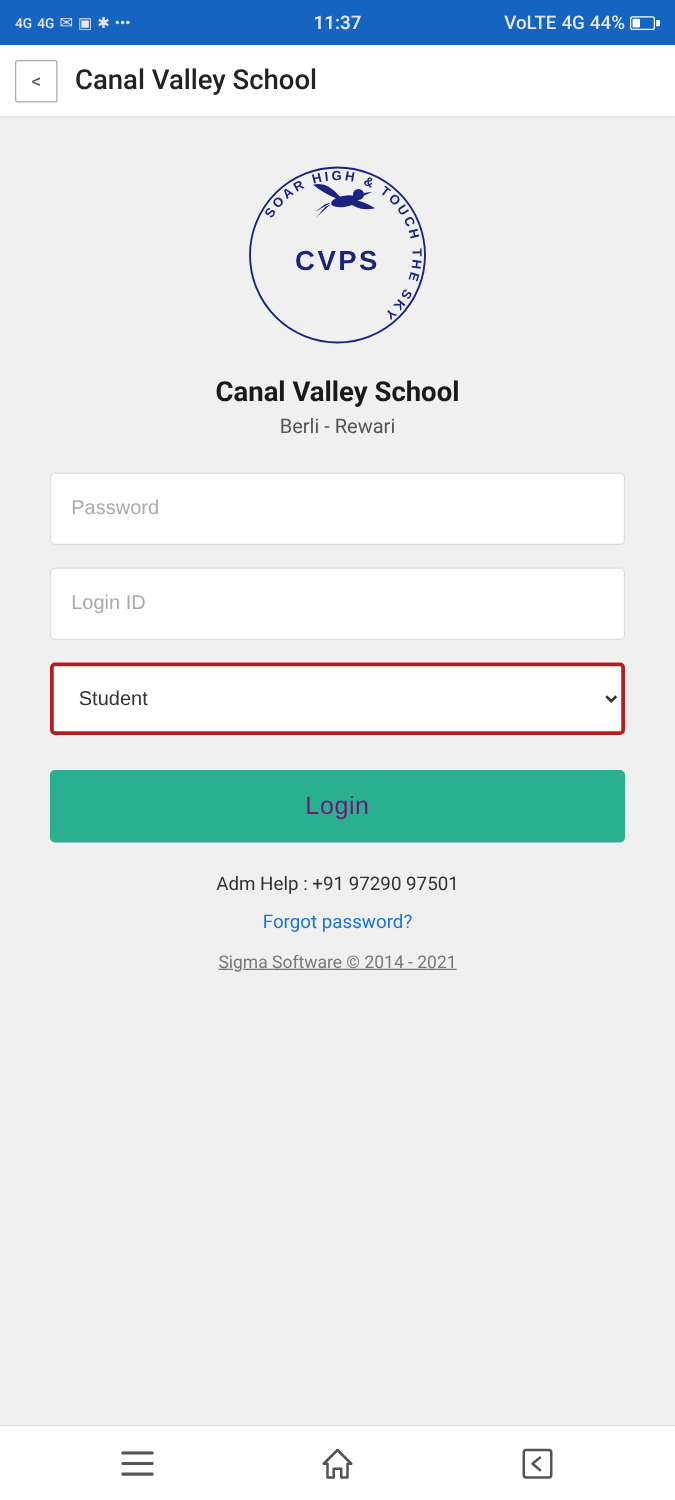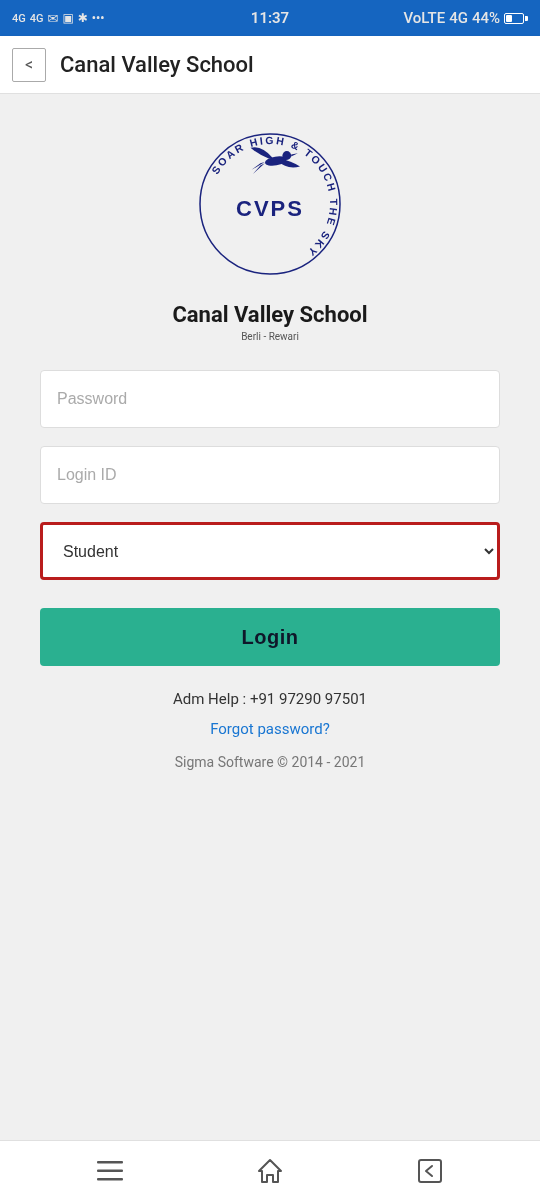--- a/index.html
+++ b/index.html
@@ -102,21 +102,21 @@
 
     .school-name-heading {
       font-size: 22px;
       font-weight: 700;
       color: #1a1a1a;
       margin-bottom: 4px;
       text-align: center;
     }
 
     .school-location {
-      font-size: 10px;
+      font-size: 16px;
       color: #555;
       margin-bottom: 28px;
       text-align: center;
     }
 
     
     .form-container {
       width: 100%;
       max-width: 460px;
       display: flex;
@@ -154,23 +154,23 @@
       appearance: auto;
       -webkit-appearance: auto;
     }
 
     .login-btn {
       width: 100%;
       height: 58px;
       background: #2ab090;
       border: none;
       border-radius: 4px;
-      color: #0f172a;
+      color: #701a75;
       font-size: 20px;
-      font-weight: 700;
+      font-weight: 400;
       cursor: pointer;
       margin-bottom: 24px;
       letter-spacing: 0.5px;
     }
 
     .help-text {
       font-size: 15px;
       color: #333;
       text-align: center;
       margin-bottom: 8px;
@@ -185,20 +185,21 @@
       margin-top: 4px;
       margin-bottom: 12px;
       display: block;
     }
 
     .copyright {
       font-size: 14px;
       color: #777;
       text-align: center;
       margin-top: 4px;
+      text-decoration: underline;
     }
 
     
     .bottom-nav {
       background: white;
       height: 60px;
       display: flex;
       align-items: center;
       justify-content: space-around;
       border-top: 1px solid #e0e0e0;

